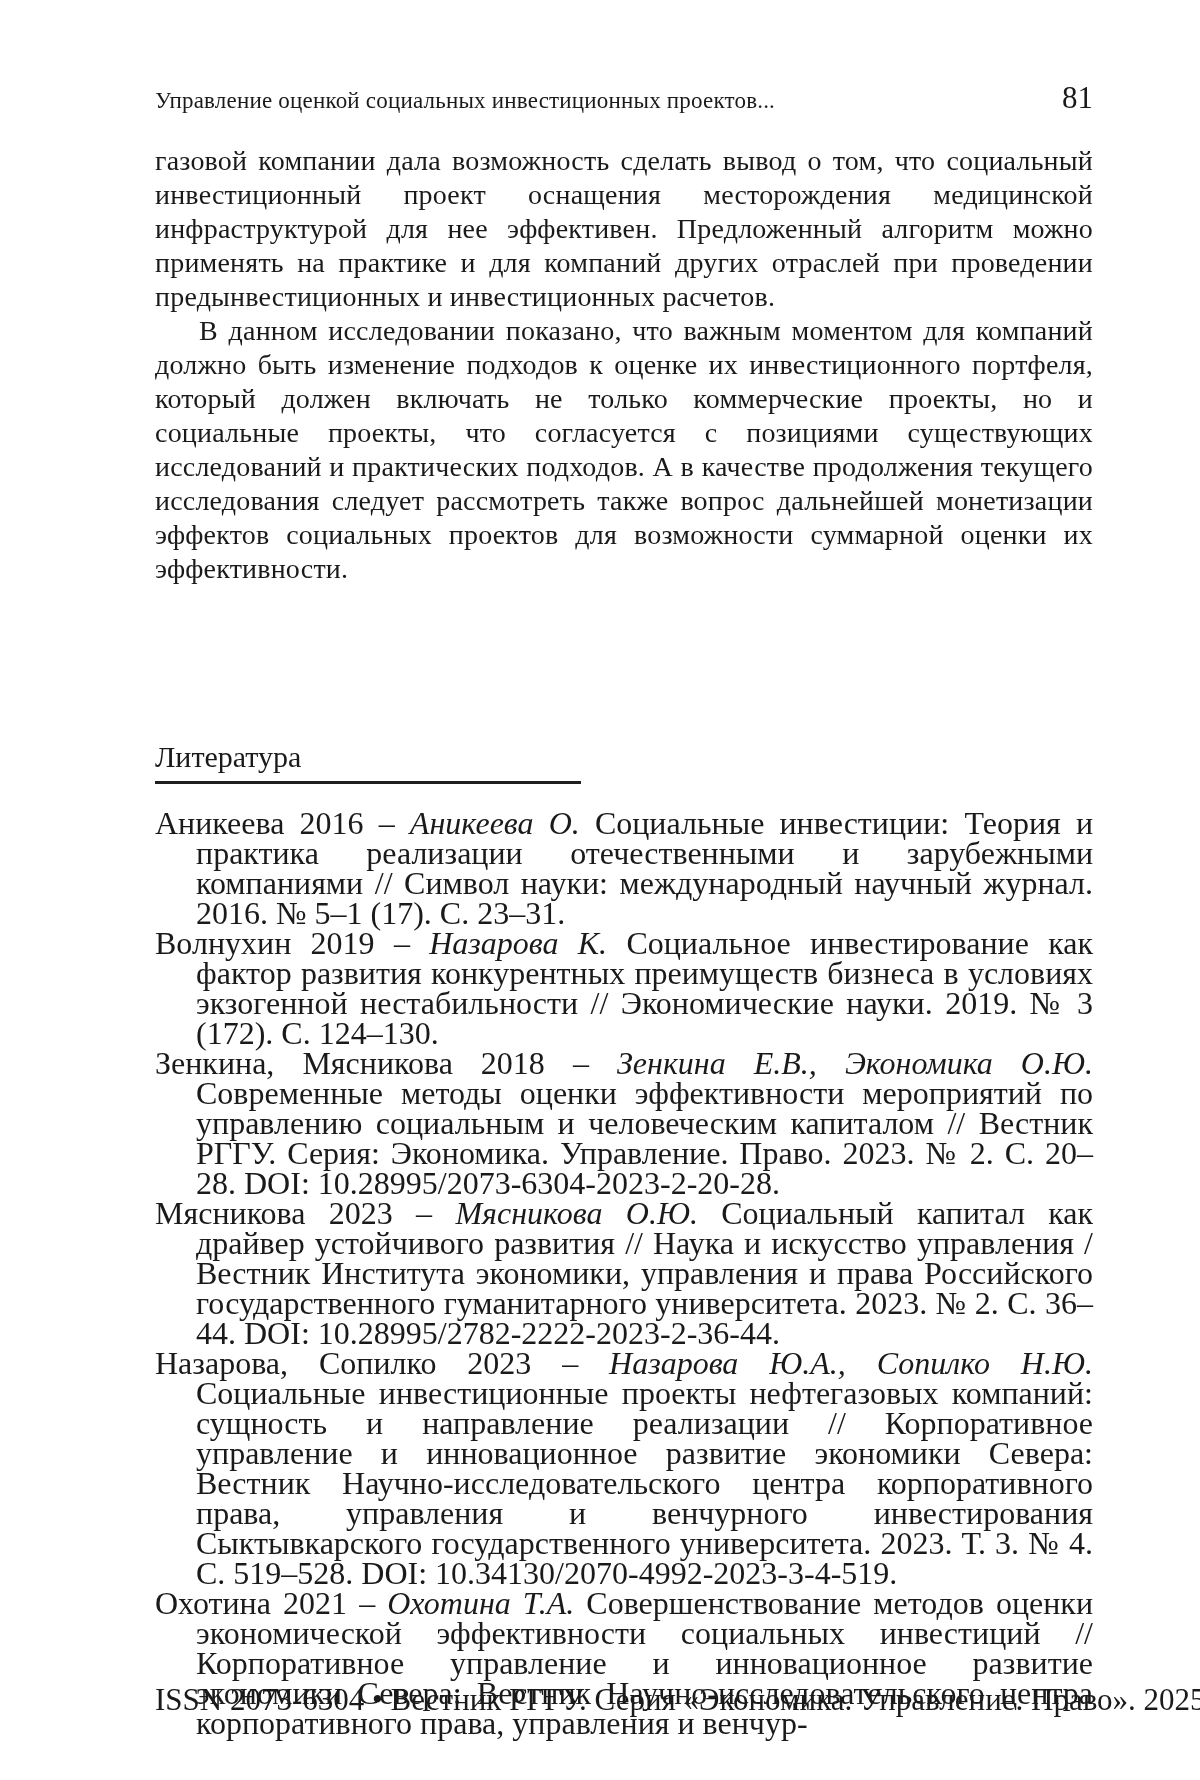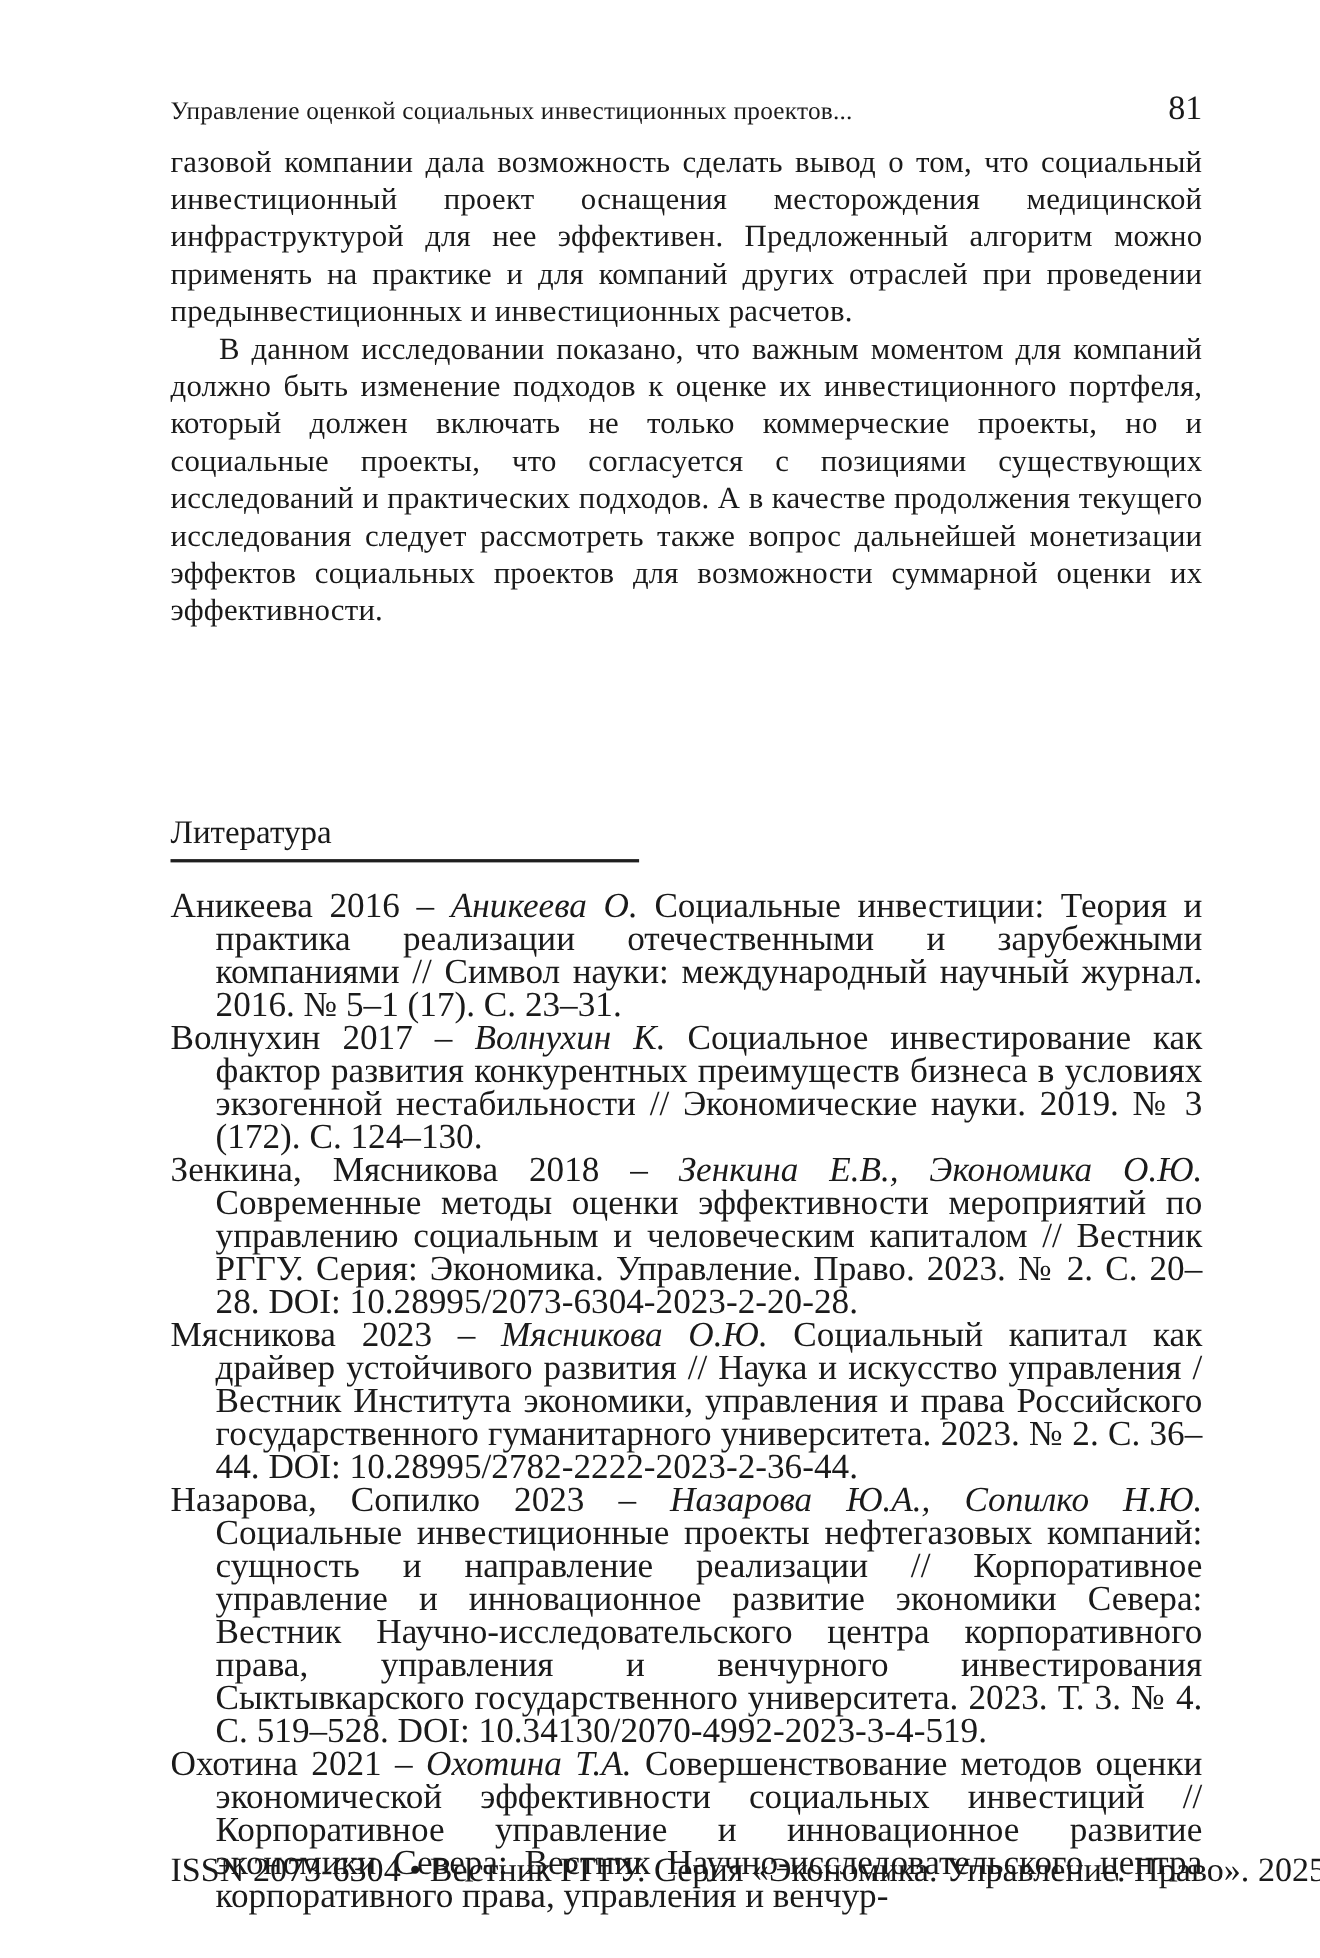--- a/index.html
+++ b/index.html
@@ -29,21 +29,21 @@
   .rh-title {
     font-size: 23px;
     letter-spacing: 0.2px;
   }
   .rh-page {
     font-size: 31px;
   }
   .body-text {
     position: absolute;
     left: 122px;
-    top: 131px;
+    top: 144px;
     width: 938px;
     font-size: 28px;
     line-height: 34px;
     text-align: justify;
     letter-spacing: 0.2px;
   }
   .para { margin: 0; }
   .para.indent { text-indent: 44px; }
 
   .refs {
@@ -99,21 +99,21 @@
   <div class="body-text">
     <p class="para">газовой компании дала возможность сделать вывод о том, что социальный инвестиционный проект оснащения месторождения медицинской инфраструктурой для нее эффективен. Предложенный алгоритм можно применять на практике и для компаний других отраслей при проведении предынвестиционных и инвестиционных расчетов.</p>
     <p class="para indent">В данном исследовании показано, что важным моментом для компаний должно быть изменение подходов к оценке их инвестиционного портфеля, который должен включать не только коммерческие проекты, но и социальные проекты, что согласуется с позициями существующих исследований и практических подходов. А в качестве продолжения текущего исследования следует рассмотреть также вопрос дальнейшей монетизации эффектов социальных проектов для возможности суммарной оценки их эффективности.</p>
   </div>
 
   <div class="refs">
     <h2 class="refs-heading">Литература</h2>
     <div class="refs-rule"></div>
     <div class="ref-list">
       <p class="ref"><span>Аникеева 2016 – </span><i>Аникеева О.</i><span> Социальные инвестиции: Теория и практика реализации отечественными и зарубежными компаниями // Символ науки: международный научный журнал. 2016. № 5–1 (17). С. 23–31.</span></p>
-      <p class="ref"><span>Волнухин 2017 – </span><i>Волнухин К.</i><span> Социальное инвестирование как фактор развития конкурентных преимуществ бизнеса в условиях экзогенной нестабильности // Экономические науки. 2019. № 3 (172). С. 124–130.</span></p>
+      <p class="ref"><span>Волнухин 2019 – </span><i>Назарова К.</i><span> Социальное инвестирование как фактор развития конкурентных преимуществ бизнеса в условиях экзогенной нестабильности // Экономические науки. 2019. № 3 (172). С. 124–130.</span></p>
       <p class="ref"><span>Зенкина, Мясникова 2018 – </span><i>Зенкина Е.В., Экономика О.Ю.</i><span> Современные методы оценки эффективности мероприятий по управлению социальным и человеческим капиталом // Вестник РГГУ. Серия: Экономика. Управление. Право. 2023. № 2. С. 20–28. DOI: 10.28995/2073-6304-2023-2-20-28.</span></p>
       <p class="ref"><span>Мясникова 2023 – </span><i>Мясникова О.Ю.</i><span> Социальный капитал как драйвер устойчивого развития // Наука и искусство управления / Вестник Института экономики, управления и права Российского государственного гуманитарного университета. 2023. № 2. С. 36–44. DOI: 10.28995/2782-2222-2023-2-36-44.</span></p>
       <p class="ref"><span>Назарова, Сопилко 2023 – </span><i>Назарова Ю.А., Сопилко Н.Ю.</i><span> Социальные инвестиционные проекты нефтегазовых компаний: сущность и направление реализации // Корпоративное управление и инновационное развитие экономики Севера: Вестник Научно-исследовательского центра корпоративного права, управления и венчурного инвестирования Сыктывкарского государственного университета. 2023. Т. 3. № 4. С. 519–528. DOI: 10.34130/2070-4992-2023-3-4-519.</span></p>
       <p class="ref"><span>Охотина 2021 – </span><i>Охотина Т.А.</i><span> Совершенствование методов оценки экономической эффективности социальных инвестиций // Корпоративное управление и инновационное развитие экономики Севера: Вестник Научно-исследовательского центра корпоративного права, управления и венчур-</span></p>
     </div>
   </div>
 
   <div class="page-footer">
     <span>ISSN 2073-6304 • Вестник РГГУ. Серия «Экономика. Управление. Право». 2025. № 2</span>
   </div>

